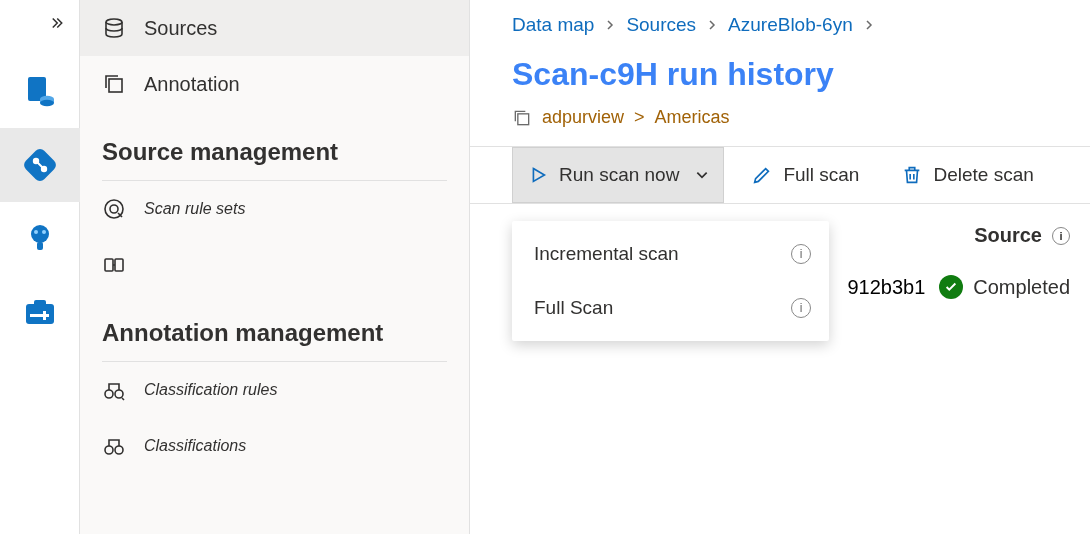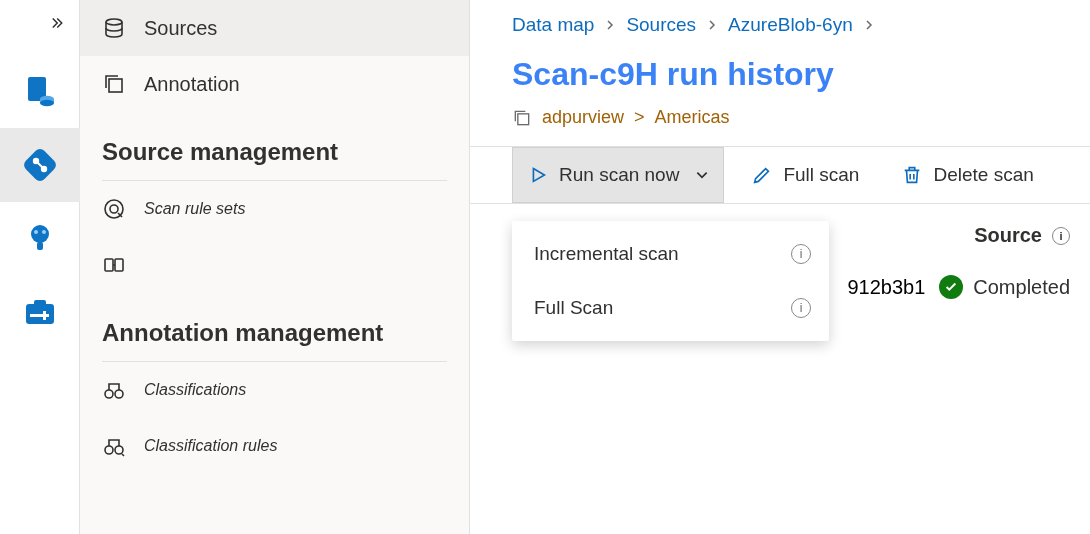--- a/index.html
+++ b/index.html
@@ -193,35 +193,35 @@
 
     <div class="side-header">Annotation management</div>
     <div class="side-hr"></div>
 
     <div class="side-item small">
       <span class="ic">
         <svg viewBox="0 0 24 24" fill="none" stroke="#323130" stroke-width="1.6">
           <circle cx="7" cy="16" r="4"></circle>
             <circle cx="17" cy="16" r="4"></circle>
           <path d="M7 12V6h10v6"></path>
-        </svg>
-      </span>
-      <span>Classifications</span>
+          <path d="M20 20l2 2"></path>
+        </svg>
+      </span>
+      <span>Classification rules</span>
     </div>
 
     <div class="side-item small">
       <span class="ic">
         <svg viewBox="0 0 24 24" fill="none" stroke="#323130" stroke-width="1.6">
           <circle cx="7" cy="16" r="4"></circle>
             <circle cx="17" cy="16" r="4"></circle>
           <path d="M7 12V6h10v6"></path>
-          <path d="M20 20l2 2"></path>
-        </svg>
-      </span>
-      <span>Classification rules</span>
+        </svg>
+      </span>
+      <span>Classifications</span>
     </div>
 
   </div>
 
   <div class="main">
 
     <div class="breadcrumb">
       <a>Data map</a>
       <span class="sep">
         <svg viewBox="0 0 12 12" fill="none" stroke="#6b6b6b" stroke-width="1.5">

